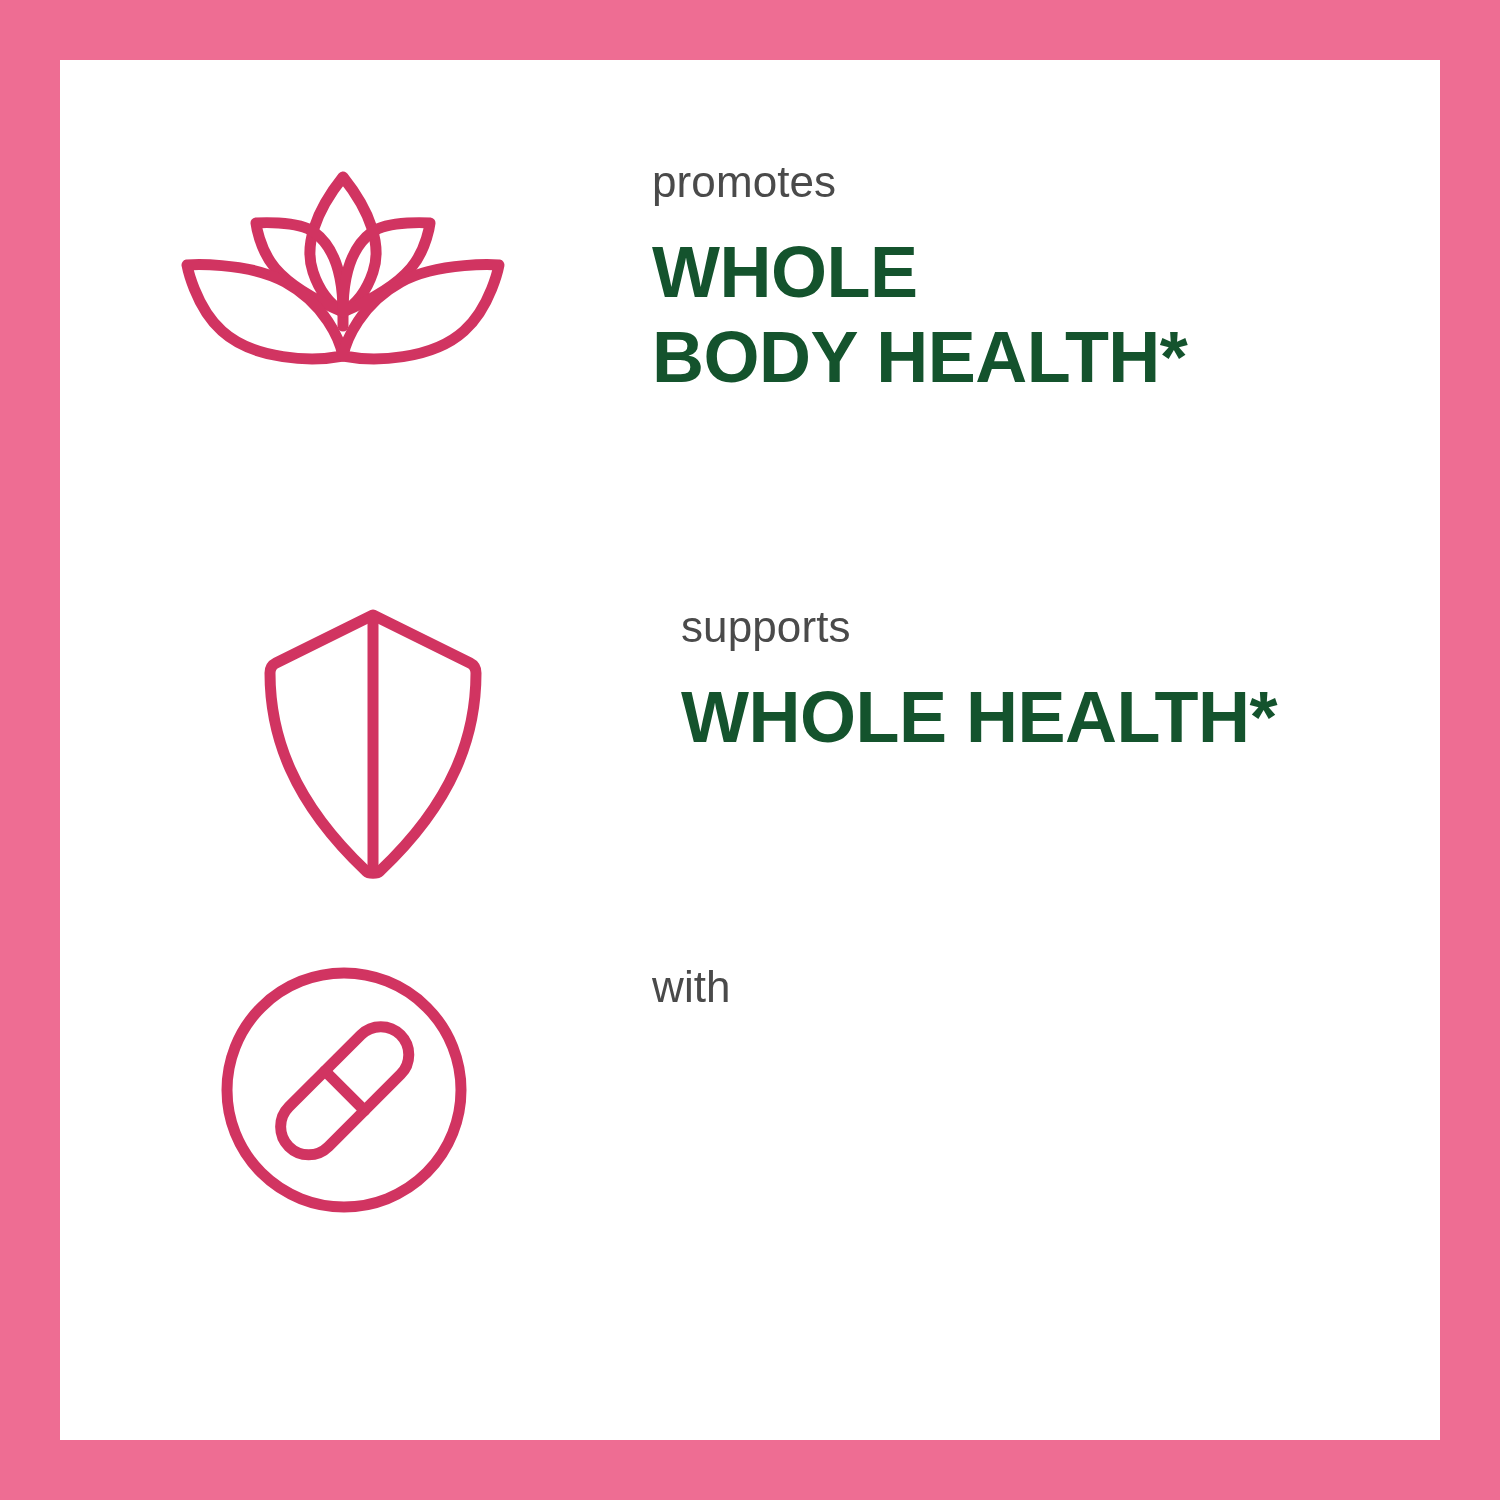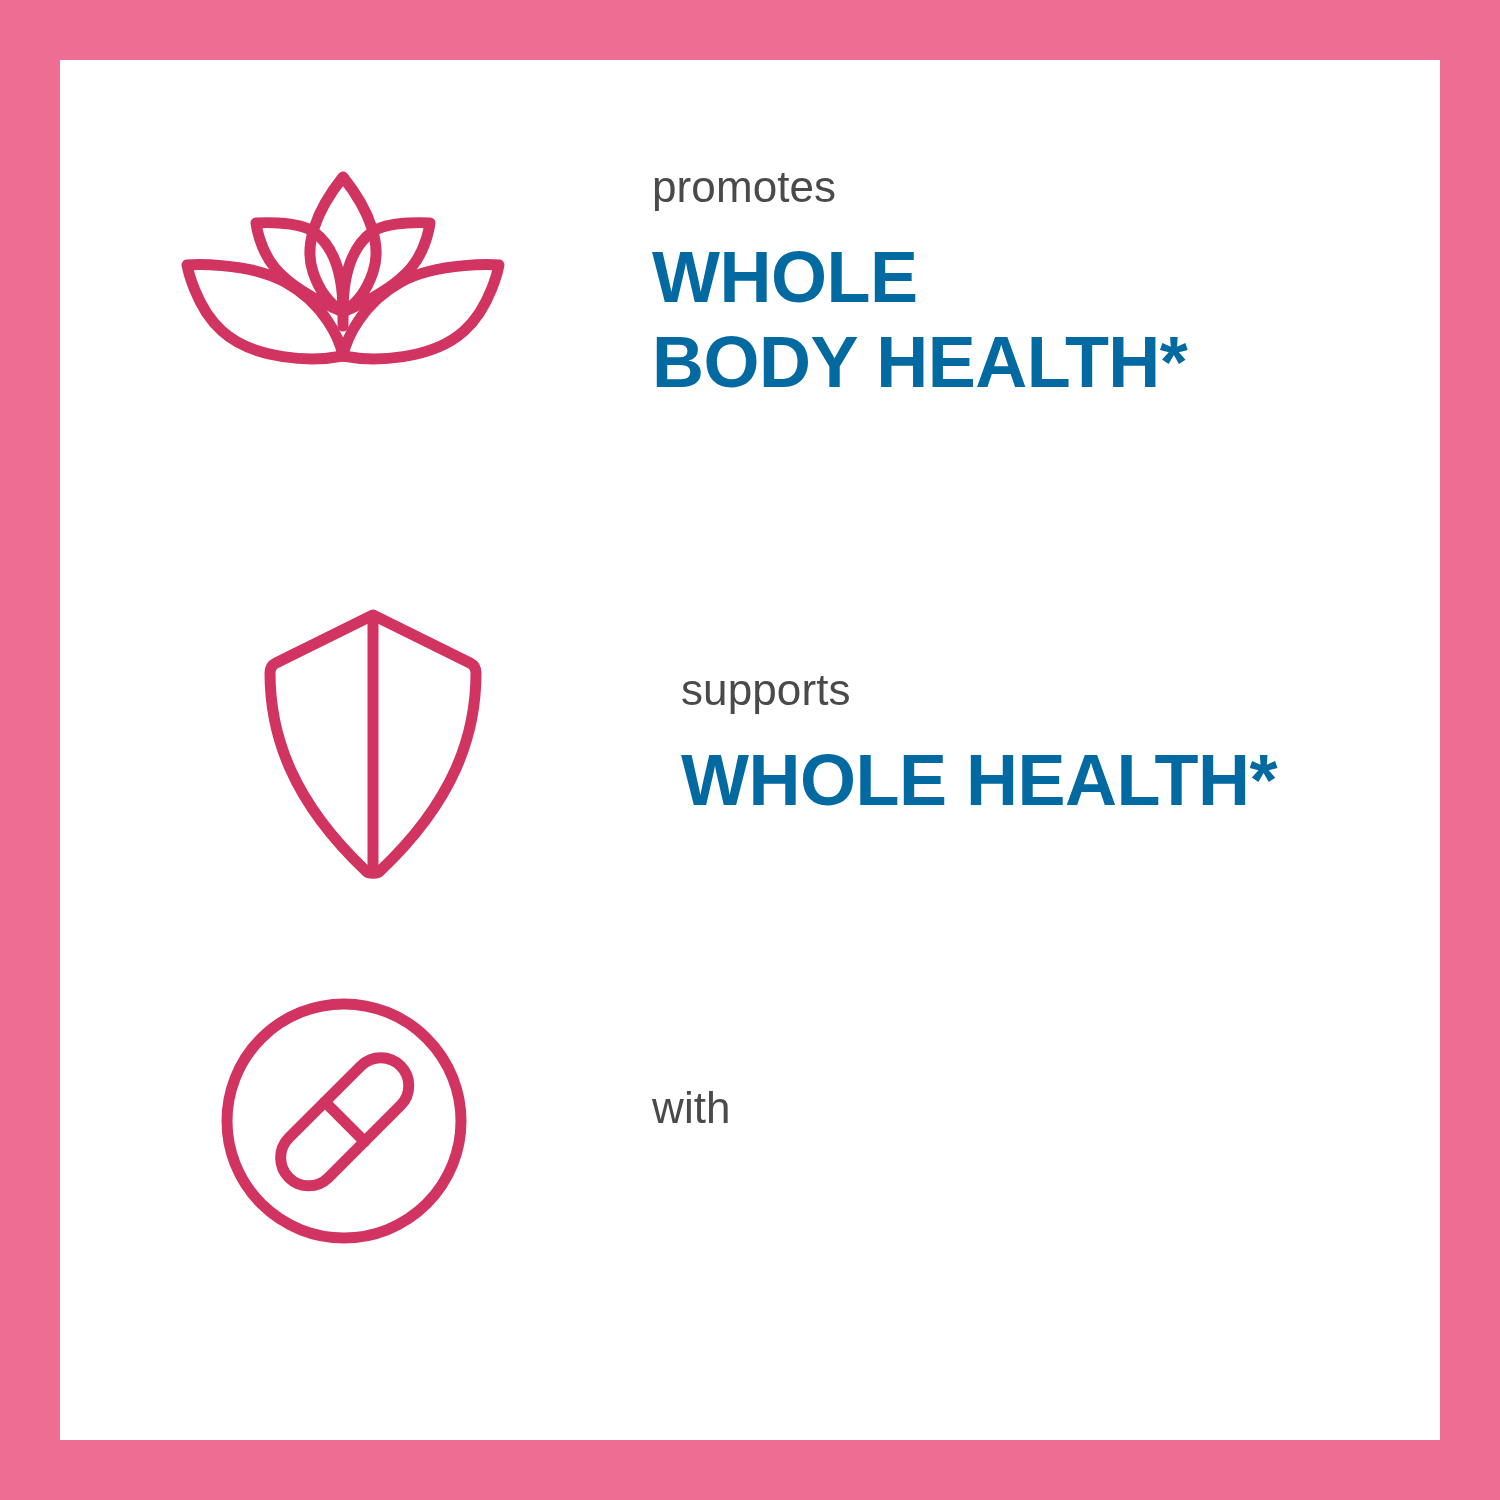--- a/index.html
+++ b/index.html
@@ -31,21 +31,21 @@
     background: #ffffff;
     box-sizing: border-box;
   }
 
   .feature-row {
     position: absolute;
     left: 0;
     width: 1380px;
     display: flex;
     flex-direction: row;
-    align-items: center;
+    align-items: flex-start;
   }
 
   .icon-cell {
     width: 580px;
     display: flex;
     justify-content: center;
     align-items: center;
     flex: 0 0 580px;
   }
 
@@ -58,33 +58,33 @@
     color: #4A4A4A;
     font-size: 44px;
     font-weight: 400;
     line-height: 1.0;
     letter-spacing: 0.1px;
     margin: 0 0 26px 0;
     white-space: nowrap;
   }
 
   .headline {
-    color: #0369a1;
+    color: #14532d;
     font-size: 72px;
     font-weight: 700;
     line-height: 1.18;
     letter-spacing: -0.5px;
     margin: 0;
     white-space: pre-line;
   }
 
   
   #row-1 { top: 100px; }
   #row-2 { top: 545px; padding-left: 29px; }
-  #row-3 { top: 936px; }
+  #row-3 { top: 905px; }
 
   
   .icon-lotus  { width: 340px; height: 250px; margin-left: -14px; }
   .icon-shield { width: 240px; height: 280px; margin-left: -12px; }
   .icon-pill   { width: 250px; height: 250px; margin-left: -12px; }
 
   .icon-lotus svg,
   .icon-shield svg,
   .icon-pill svg { display: block; width: 100%; height: 100%; }
 </style>

